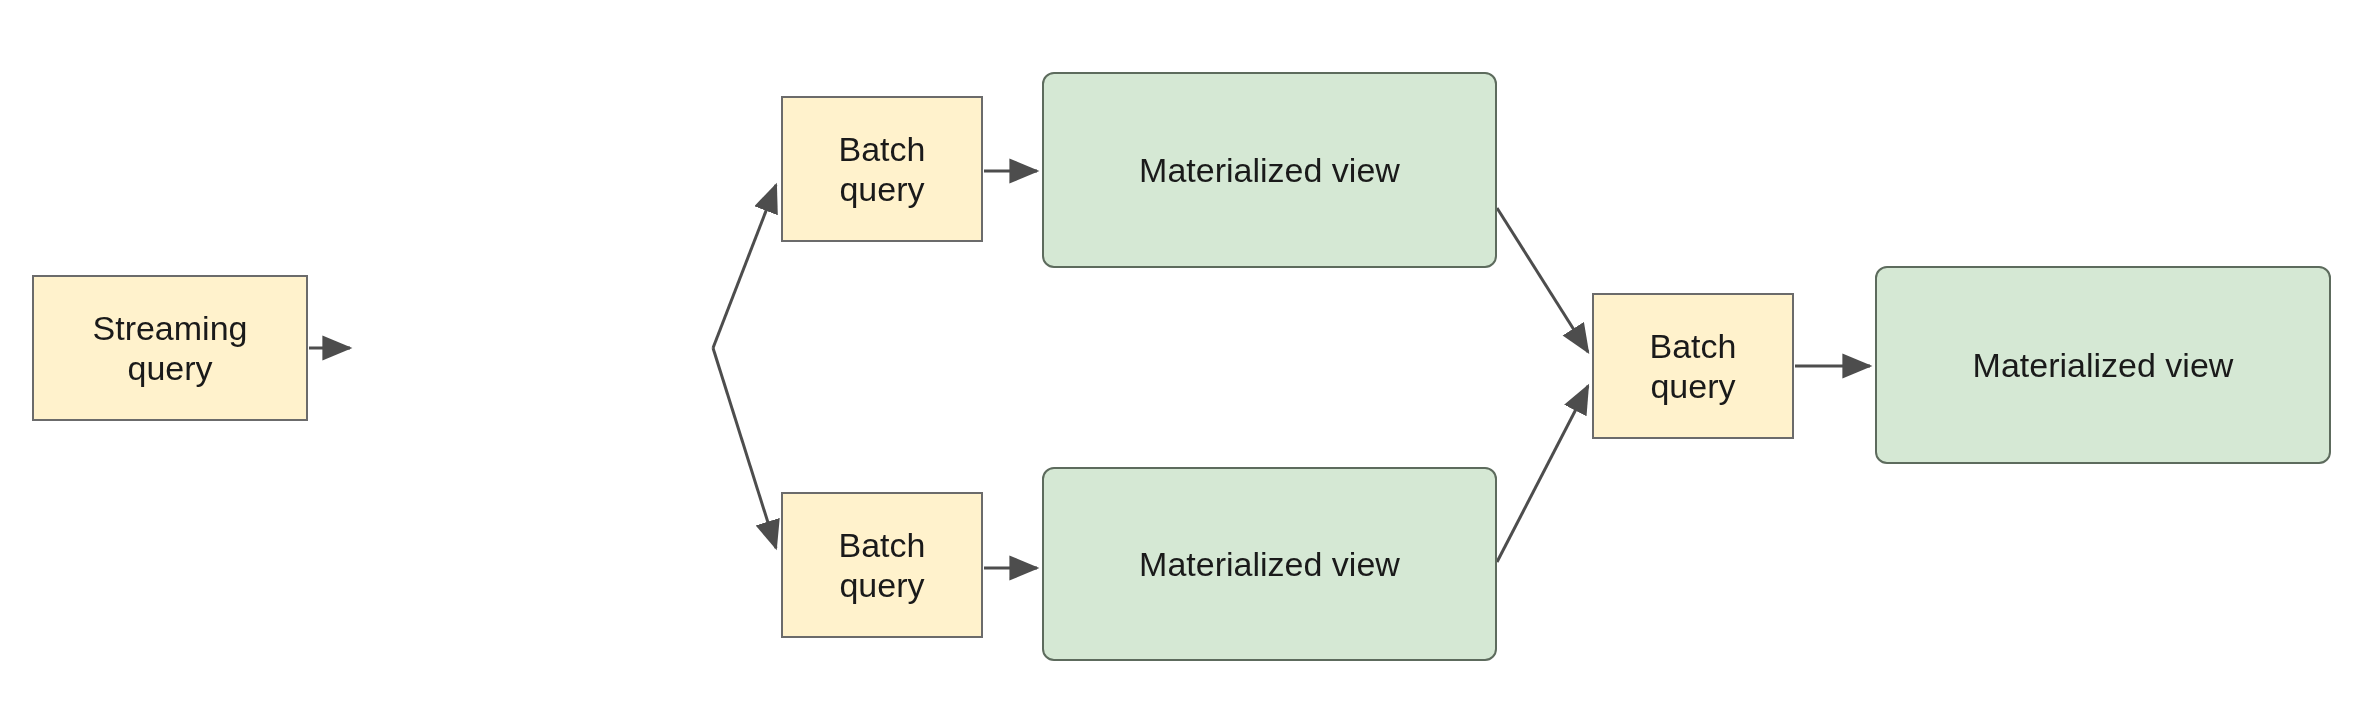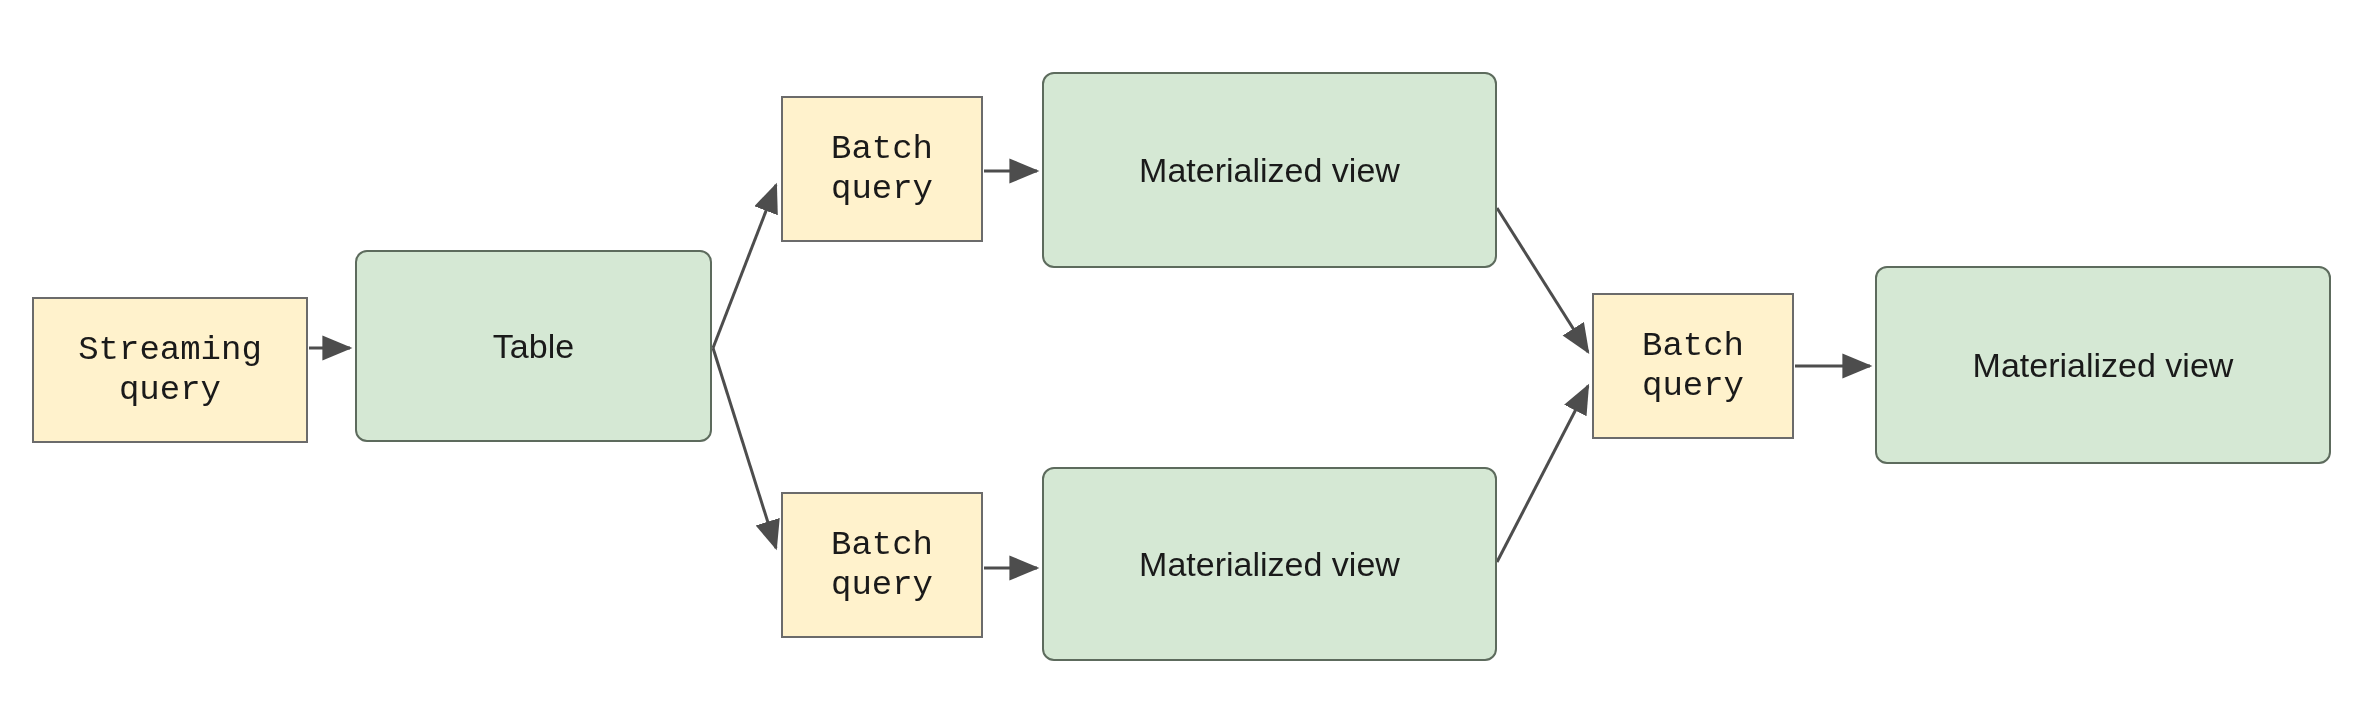--- a/index.html
+++ b/index.html
@@ -32,21 +32,20 @@
     text-align: center;
     color: #1a1a1a;
     line-height: 1.18;
     white-space: pre-line;
     border: 2px solid #666666;
   }
   .node.process {
     background: #fff2cc;
     border-color: #6b6b6b;
     font-size: 34px;
-    font-family: Liberation Mono, monospace;
   }
   .node.store {
     background: #d5e8d4;
     border-color: #5d6b5d;
     border-radius: 12px;
     font-size: 34px;
   }
 </style>
 </head>
 <body>
@@ -65,28 +64,25 @@
       <line x1="713" y1="348" x2="776" y2="185"></line>
       <line x1="713" y1="348" x2="776" y2="548"></line>
       <line x1="984" y1="171" x2="1037" y2="171"></line>
       <line x1="984" y1="568" x2="1037" y2="568"></line>
       <line x1="1497" y1="208" x2="1588" y2="352"></line>
       <line x1="1497" y1="562" x2="1588" y2="386"></line>
       <line x1="1795" y1="366" x2="1870" y2="366"></line>
     </g>
   </svg>
 
-  <div class="node process" style="left:32px; top:275px; width:276px; height:146px;margin-top:22px;">
+  <div class="node process" style="left:32px; top:275px; width:276px; height:146px;">
     <span>Streaming
 query</span>
   </div>
 
-  <div class="node store" style="left:355px; top:250px; width:357px; height:192px;">
-    <span>Table</span>
-  </div>
 
   <div class="node process" style="left:781px; top:96px; width:202px; height:146px;">
     <span>Batch
 query</span>
   </div>
 
   <div class="node store" style="left:1042px; top:72px; width:455px; height:196px;">
     <span>Materialized view</span>
   </div>
 

